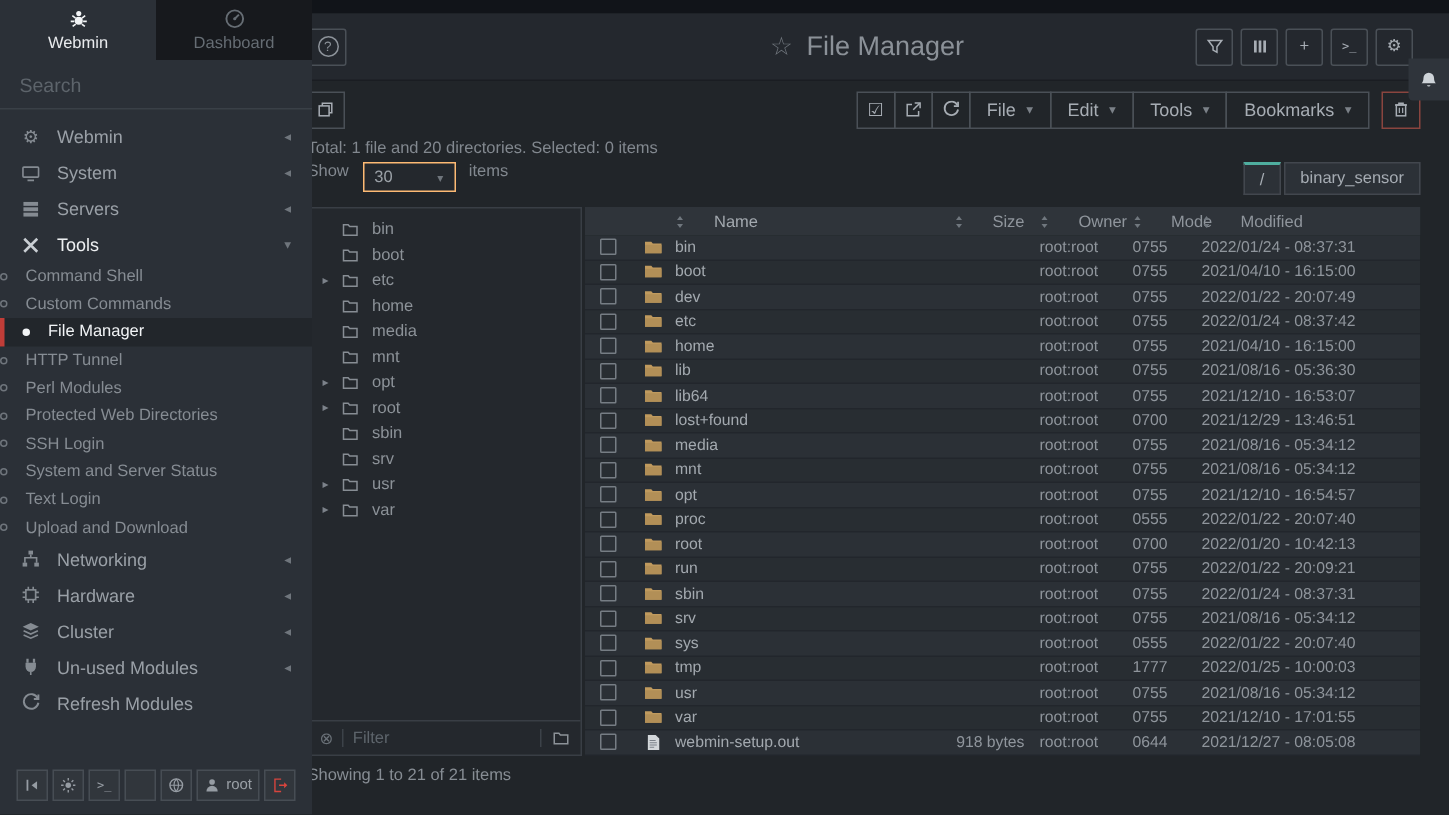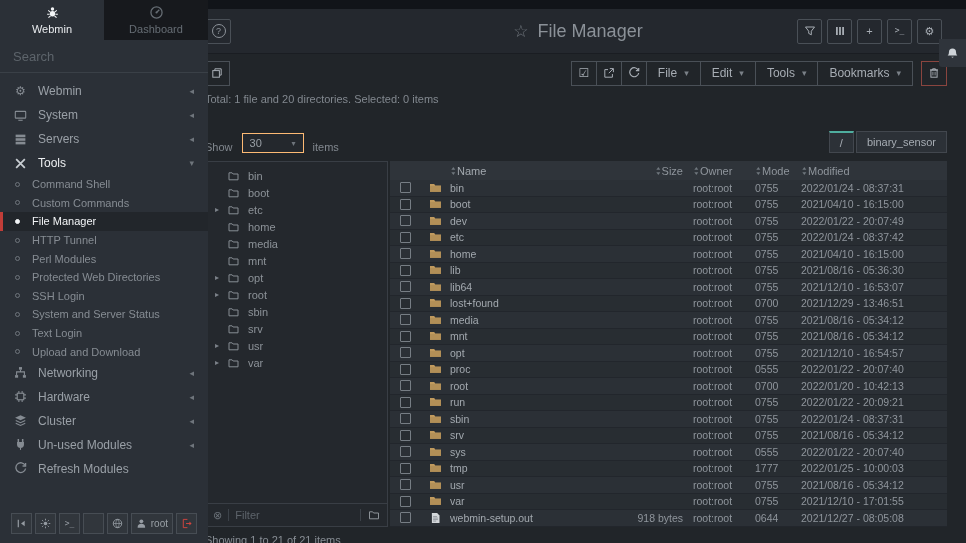--- a/index.html
+++ b/index.html
@@ -18,21 +18,21 @@
   .side-search{height:33px;flex:none;border-bottom:1px solid #3a4047;display:flex;align-items:center;padding:0 13px;gap:8px}
   .side-search input{flex:1;background:transparent;border:none;outline:none;font-size:13px;color:#aeb4ba;font-family:inherit}
   .side-search input::placeholder{color:#5d646b}
   .side-search .ico{color:#6a7178}
   .menu{flex:1;padding-top:6px;overflow:hidden}
   .mitem{height:24px;display:flex;align-items:center;padding:0 14px;font-size:12px;color:#9aa0a7;gap:11px;cursor:pointer}
   .mitem .ico{width:13px;height:13px;font-size:12px;color:#858b92}
   .mitem .chev{margin-left:auto;font-size:9px;color:#6f757c}
   .mitem.expanded{color:#edeff1}
   .mitem.expanded .ico{color:#c9ced3}
-  .sitem{height:18.6px;display:flex;align-items:center;padding-left:15px;font-size:11px;color:#868c93;gap:12px;cursor:pointer}
+  .sitem{height:18.6px;display:flex;align-items:center;font-size:11px;color:#868c93;gap:12px;cursor:pointer}
   .sitem .bullet{flex:none;width:5px;height:5px;border:1px solid #6f757c;border-radius:50%}
   .sitem.active{background:#22262b;color:#f2f4f6;border-left:3px solid #c13d38;padding-left:12px}
   .sitem.active .bullet{background:#f2f4f6;border-color:#f2f4f6}
   .side-footer{flex:none;display:flex;align-items:center;padding:0 11px 9px;gap:3px}
   .fbtn{height:21px;min-width:21px;border:1px solid #474d54;background:#31363c;color:#969ca3;display:flex;align-items:center;justify-content:center;font-size:9px;gap:4px;padding:0 4px;cursor:pointer}
   .fbtn .ico{width:11px;height:11px}
   .fbtn .flabel{font-size:10px;color:#9aa0a6}
   .fbtn.red .ico{color:#d8453e}
   .term{font-family:"DejaVu Sans Mono",monospace;font-size:8px;letter-spacing:0}
 
@@ -49,21 +49,21 @@
   .bell-tab .ico{width:13px;height:13px}
 
   .content{position:absolute;top:54px;left:0;right:0;bottom:0;padding:0 19px 0 15px}
   .tbar{height:38px;display:flex;align-items:center}
   .tgroup{display:flex;margin-left:auto}
   .tbtn{height:25px;border:1px solid #4a5057;background:transparent;color:#a7adb4;display:flex;align-items:center;gap:7px;padding:0 11px;font-size:12px;margin-left:-1px;cursor:pointer;white-space:nowrap}
   .tbtn.sq{width:26px;padding:0;justify-content:center}
   .tbtn .caret{font-size:9px;color:#7b8188}
   .trash-btn{margin-left:8px;border-color:#8a453f}
   .total-line{font-size:11px;color:#82888f;margin:1px 0 0}
-  .show-row{display:flex;align-items:flex-end;font-size:11px;color:#82888f;margin:26px 0 8px;height:22px}
+  .show-row{display:flex;align-items:flex-start;font-size:11px;color:#82888f;margin:3px 0 8px;height:22px}
   .show-select{width:62px;height:20px;border:1px solid #fdba74;background:#24282d;color:#9aa0a6;display:flex;align-items:center;justify-content:space-between;padding:0 7px;margin:0 9px;font-size:11px;cursor:pointer}
   .show-select .caret{font-size:8px;color:#6f757c}
   .crumbs{margin-left:auto;display:flex;gap:2px}
   .crumb{height:22px;min-width:25px;padding:0 10px;display:flex;align-items:center;justify-content:center;background:#2c3137;border:1px solid #42474e;font-size:11px;color:#a6acb3;cursor:pointer}
   .crumb.root{border-top:2px solid #4fae9f}
 
   .panels{display:flex;gap:2px;height:366px}
   .tree-panel{flex:none;width:183px;border:1px solid #393e45;background:#24282d;display:flex;flex-direction:column}
   .tree{flex:1;padding-top:5px;overflow:hidden}
   .titem{height:17px;display:flex;align-items:center;padding-left:9px;font-size:11px;color:#8c9298;cursor:pointer}
@@ -71,21 +71,21 @@
   .titem .ico{width:13px;height:12px;margin-right:8px;color:#878d94}
   .filter-bar{flex:none;height:23px;border-top:1px solid #393e45;display:flex;align-items:center;padding:0 7px;gap:6px}
   .filter-bar .clear{font-size:11px;color:#6a7178;cursor:pointer}
   .filter-bar .sep{width:1px;height:12px;background:#3c4249}
   .filter-bar input{flex:1;min-width:0;background:transparent;border:none;outline:none;font-size:11px;color:#9aa0a6;font-family:inherit}
   .filter-bar input::placeholder{color:#5d646b}
   .filter-bar .fold-btn{border-left:1px solid #3c4249;padding-left:7px;color:#8c9298;cursor:pointer;display:flex}
 
   .table-panel{flex:1;display:flex;flex-direction:column;overflow:hidden}
   .thead{flex:none;height:19px;display:flex;align-items:center;background:#2f343a;font-size:11px;color:#9aa0a6}
-  .th{display:flex;align-items:center;gap:0;cursor:pointer}
+  .th{display:flex;align-items:center;gap:19px;cursor:pointer}
   .th .sort{width:7px;height:10px;color:#70777e;display:inline-flex}
   .trow{flex:none;height:16.5px;display:flex;align-items:center;font-size:10.5px;color:#9aa0a6;border-bottom:1px solid #22262c;cursor:pointer}
   .trow:nth-child(odd){background:#2b3036}
   .trow:nth-child(even){background:#282d32}
   .c-cb{flex:none;width:30px;display:flex;justify-content:center}
   .cb{width:11px;height:11px;border:1px solid #767d84;border-radius:1px;background:transparent;cursor:pointer}
   .c-ico{flex:none;width:30px;display:flex;justify-content:center}
   .c-ico .ico{width:13px;height:12px}
   .c-name{flex:1;min-width:0;color:#a3a9af;white-space:nowrap;overflow:hidden}
   .c-size{flex:none;width:80px;text-align:right;padding-right:10px;color:#8f959c;justify-content:flex-end}

